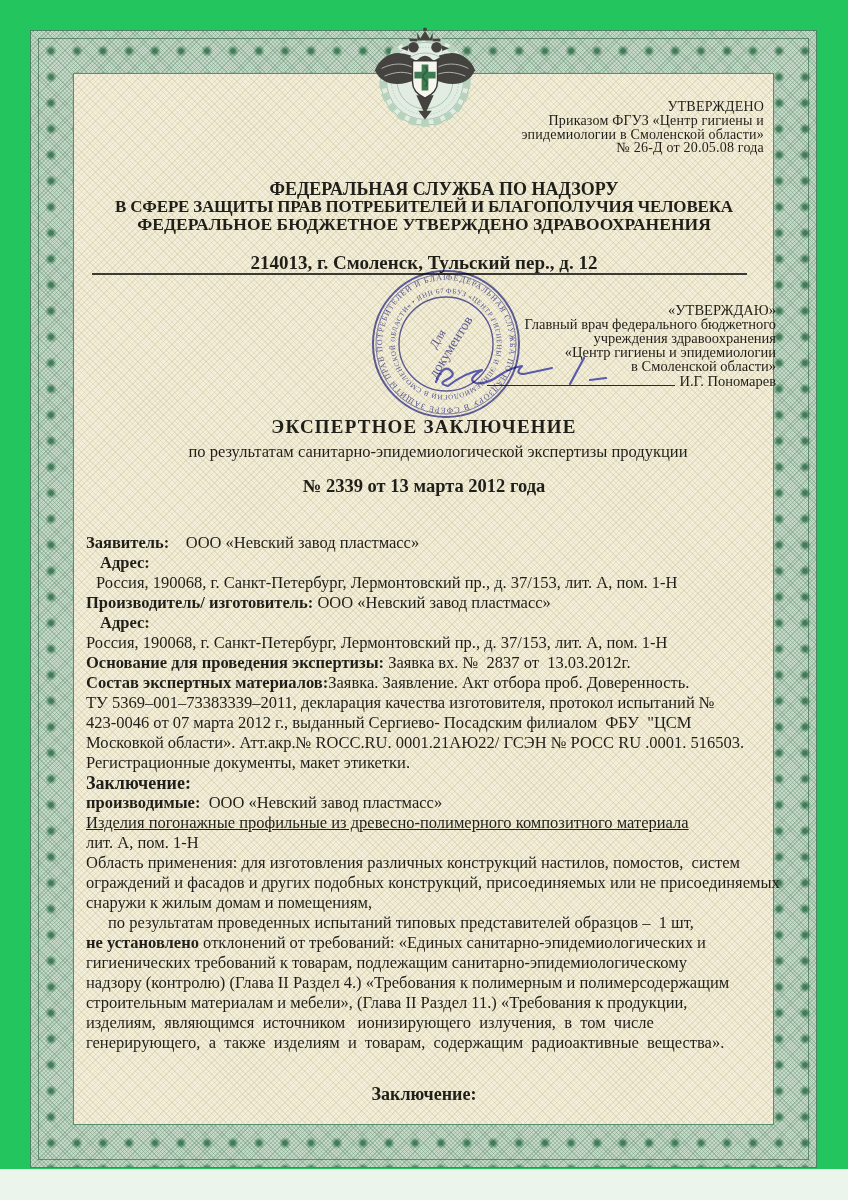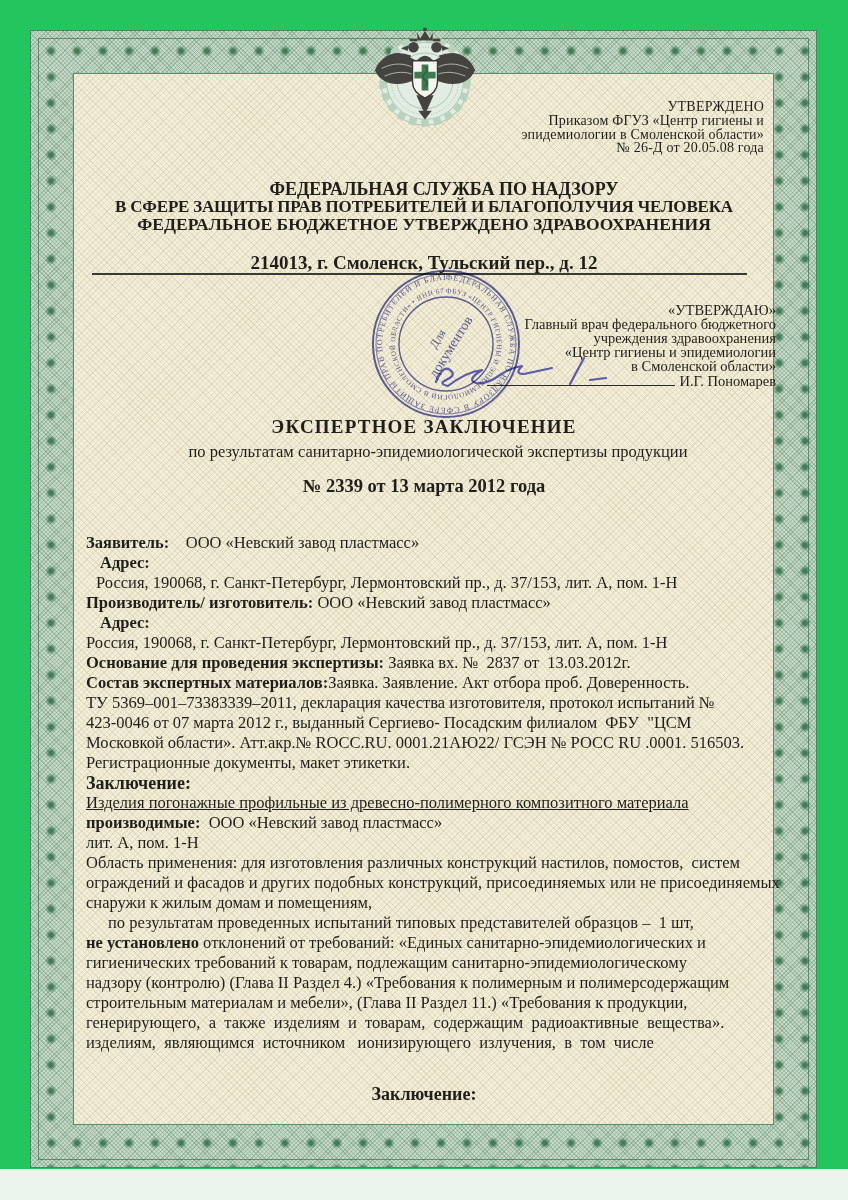--- a/index.html
+++ b/index.html
@@ -153,33 +153,33 @@
         <div class="bline"><span class="b">Производитель/ изготовитель:</span><span> ООО «Невский завод пластмасс»</span></div>
         <div class="bline" style="padding-left: 14px;"><span class="b">Адрес:</span></div>
         <div class="bline"><span>Россия, 190068, г. Санкт-Петербург, Лермонтовский пр., д. 37/153, лит. А, пом. 1-Н</span></div>
         <div class="bline"><span class="b">Основание для проведения экспертизы:</span><span> Заявка вх. №  2837 от  13.03.2012г.</span></div>
         <div class="bline"><span class="b">Состав экспертных материалов:</span><span>Заявка. Заявление. Акт отбора проб. Доверенность.</span></div>
         <div class="bline"><span>ТУ 5369–001–73383339–2011, декларация качества изготовителя, протокол испытаний №</span></div>
         <div class="bline"><span>423-0046 от 07 марта 2012 г., выданный Сергиево- Посадским филиалом  ФБУ  "ЦСМ</span></div>
         <div class="bline"><span>Московкой области». Атт.акр.№ ROCC.RU. 0001.21АЮ22/ ГСЭН № РОСС RU .0001. 516503.</span></div>
         <div class="bline"><span>Регистрационные документы, макет этикетки.</span></div>
         <div class="bline big"><span class="b">Заключение:</span></div>
+        <div class="bline"><span class="b">производимые:</span><span>  ООО «Невский завод пластмасс»</span></div>
         <div class="bline"><span class="u">Изделия погонажные профильные из древесно-полимерного композитного материала</span></div>
-        <div class="bline"><span class="b">производимые:</span><span>  ООО «Невский завод пластмасс»</span></div>
         <div class="bline"><span>лит. А, пом. 1-Н</span></div>
         <div class="bline"><span>Область применения: для изготовления различных конструкций настилов, помостов,  систем</span></div>
         <div class="bline"><span>ограждений и фасадов и других подобных конструкций, присоединяемых или не присоединяемых</span></div>
         <div class="bline"><span>снаружи к жилым домам и помещениям,</span></div>
         <div class="bline" style="padding-left: 22px;"><span>по результатам проведенных испытаний типовых представителей образцов –  1 шт,</span></div>
         <div class="bline"><span class="b">не установлено</span><span> отклонений от требований: «Единых санитарно-эпидемиологических и</span></div>
         <div class="bline"><span>гигиенических требований к товарам, подлежащим санитарно-эпидемиологическому</span></div>
         <div class="bline"><span>надзору (контролю) (Глава II Раздел 4.) «Требования к полимерным и полимерсодержащим</span></div>
         <div class="bline"><span>строительным материалам и мебели», (Глава II Раздел 11.) «Требования к продукции,</span></div>
+        <div class="bline"><span>изделиям,  являющимся  источником   ионизирующего  излучения,  в  том  числе</span></div>
         <div class="bline"><span>генерирующего,  а  также  изделиям  и  товарам,  содержащим  радиоактивные  вещества».</span></div>
-        <div class="bline"><span>изделиям,  являющимся  источником   ионизирующего  излучения,  в  том  числе</span></div>
       </div>
 
     <div class="conclusion">Заключение:</div>
   </div>
 
   <svg class="signature" viewBox="0 0 218 48" aria-hidden="true">
     <path d="M8 34 q8 -20 16 -10 q3 4 -6 8 q-8 4 2 6 q18 -14 34 -16 q-16 10 -6 13 q10 2 24 -8 q12 -8 22 -9 q-8 8 2 8 l28 -6 m18 16 l14 -26 m6 22 l16 -2" fill="none" stroke="#4a4aa8" stroke-width="2.2" stroke-linecap="round" stroke-linejoin="round" opacity=".9"></path>
   </svg>
 
   <svg class="stamp" viewBox="0 0 156 156" aria-hidden="true">

